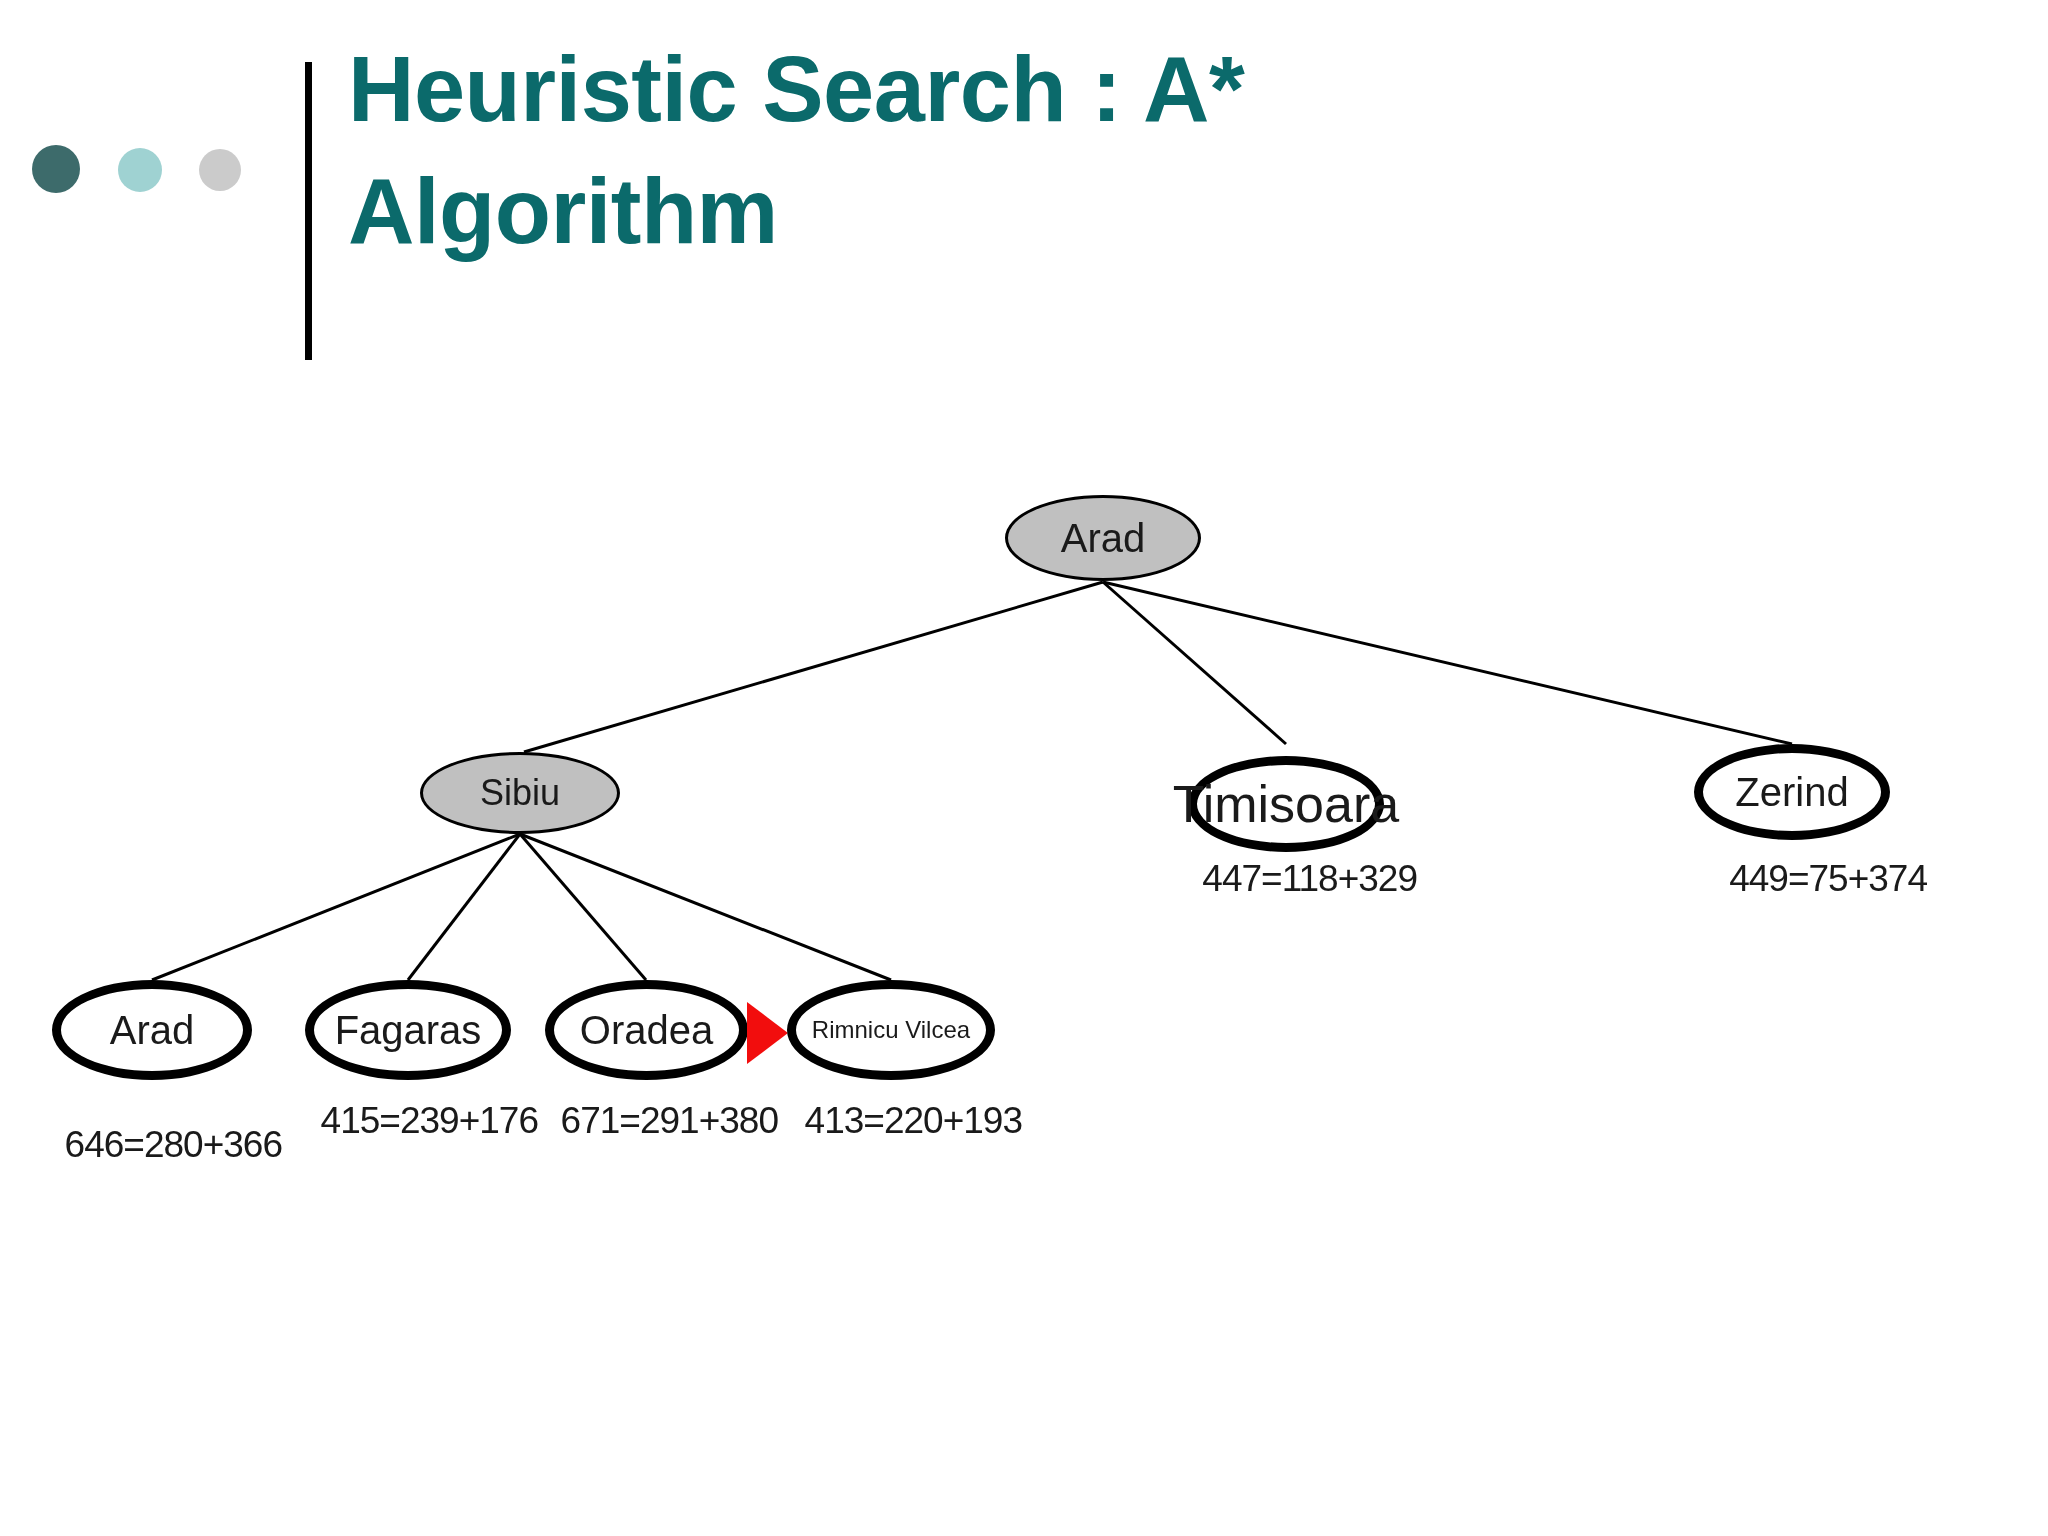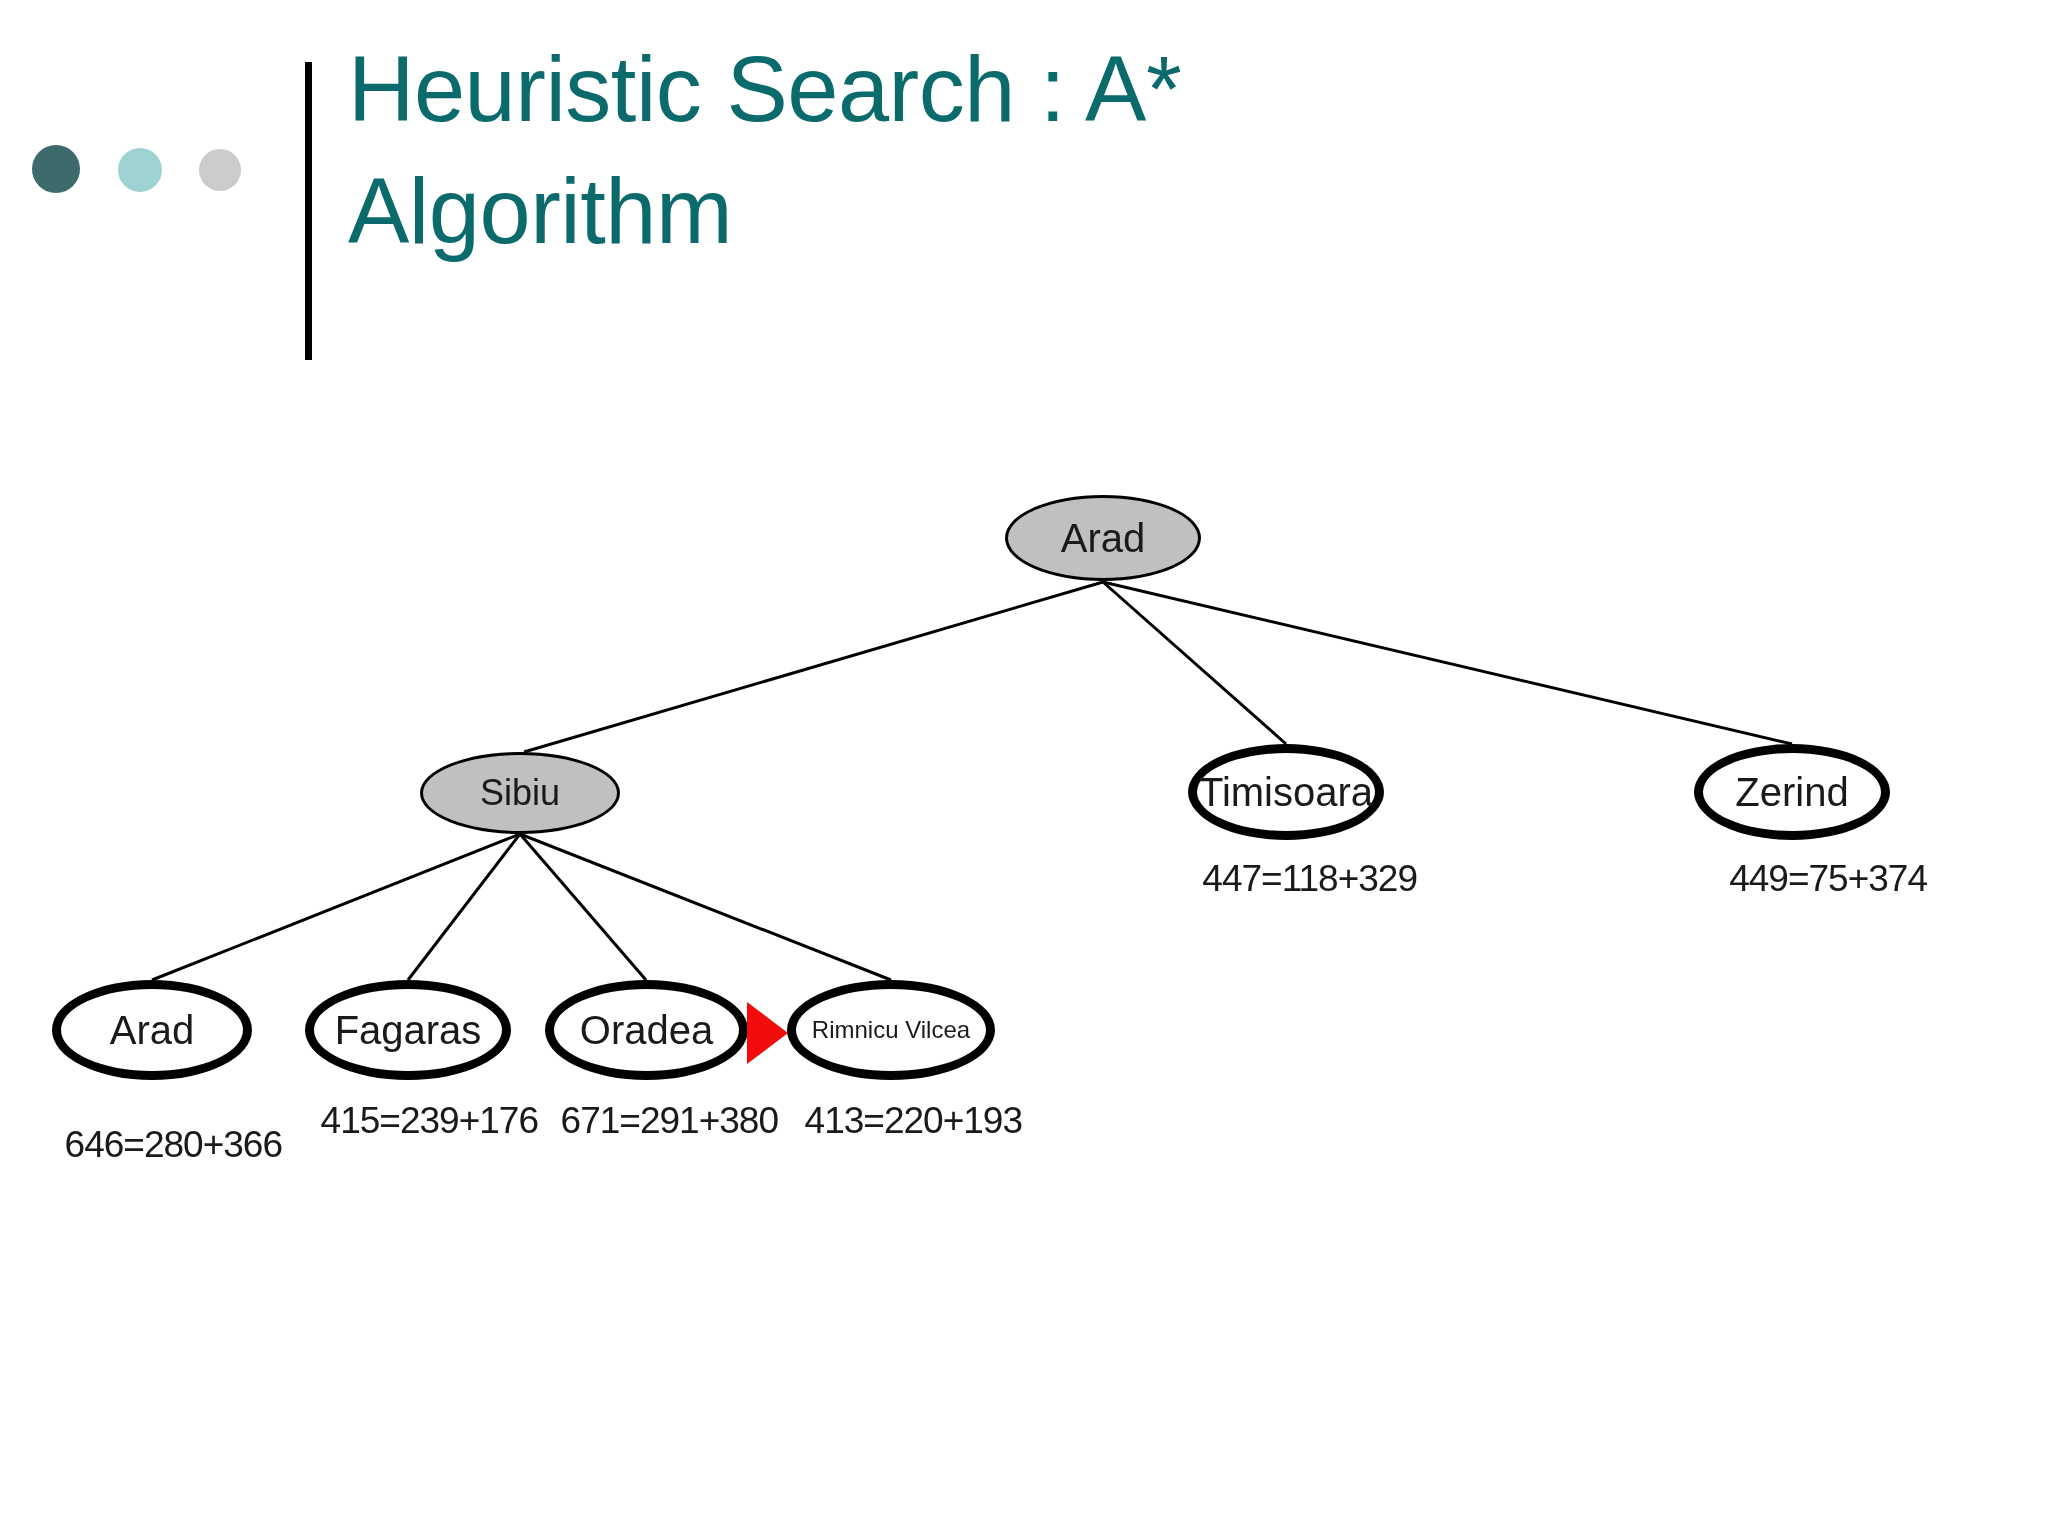--- a/index.html
+++ b/index.html
@@ -31,21 +31,21 @@
     height: 298px;
     background: #000000;
   }
   #title-text {
     position: absolute;
     left: 348px;
     top: 28px;
     width: 1250px;
     color: #0B6A6B;
     font-family: "Liberation Sans", sans-serif;
-    font-weight: normal;
+    font-weight: bold;
     font-size: 92px;
     line-height: 1.33;
     letter-spacing: -0.5px;
     white-space: pre-line;
   }
 
   
   #bullet-row {
     position: absolute;
     left: 32px;
@@ -107,21 +107,21 @@
     color: #1a1a1a;
     font-family: "Liberation Sans", sans-serif;
     font-size: 37px;
     letter-spacing: -1px;
     white-space: nowrap;
   }
 
   
   #node-arad-root   { left: 1005px; top: 55px;  width: 196px; height: 86px; font-size: 40px; }
   #node-sibiu       { left: 420px;  top: 312px; width: 200px; height: 82px; font-size: 36px; }
-  #node-timisoara   { left: 1188px; top: 304px; width: 196px; height: 96px; font-size: 40px; }
+  #node-timisoara   { left: 1188px; top: 316px; width: 196px; height: 96px; font-size: 52px; }
   #node-zerind      { left: 1694px; top: 304px; width: 196px; height: 96px; font-size: 40px; }
 
   #node-arad-leaf   { left: 52px;  top: 540px; width: 200px; height: 100px; font-size: 40px; }
   #node-fagaras     { left: 305px; top: 540px; width: 206px; height: 100px; font-size: 40px; }
   #node-oradea      { left: 545px; top: 540px; width: 203px; height: 100px; font-size: 40px; }
   #node-rimnicu     { left: 787px; top: 540px; width: 208px; height: 100px; font-size: 24px; }
 
   #label-timisoara  { left: 1155px; top: 418px; width: 262px; }
   #label-zerind     { left: 1665px; top: 418px; width: 262px; }
   #label-arad-leaf  { left: 22px;  top: 684px; width: 260px; }

